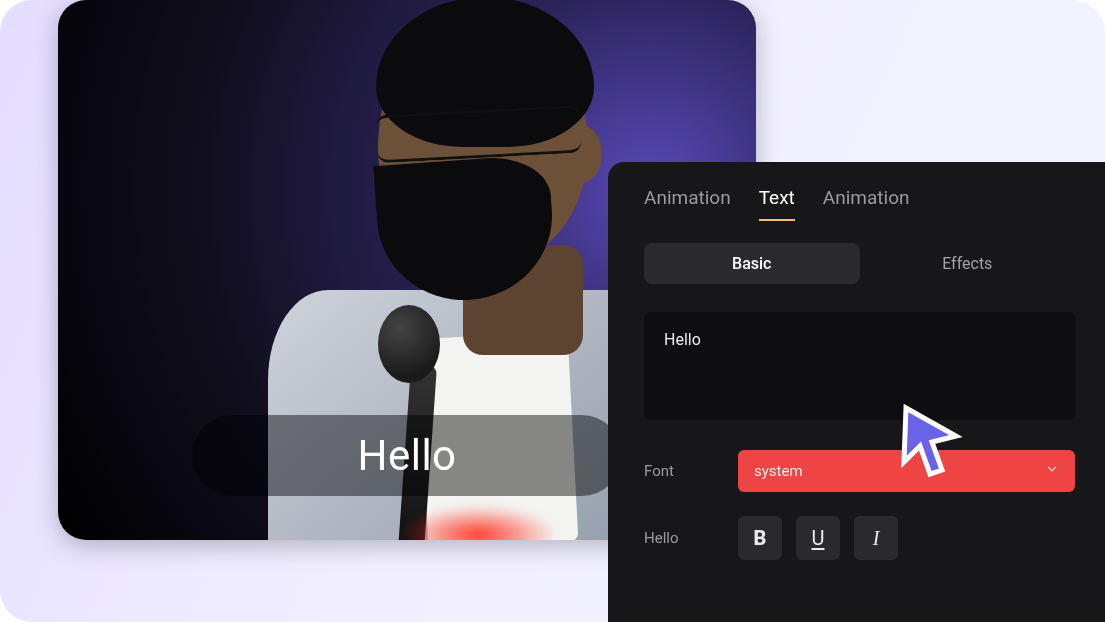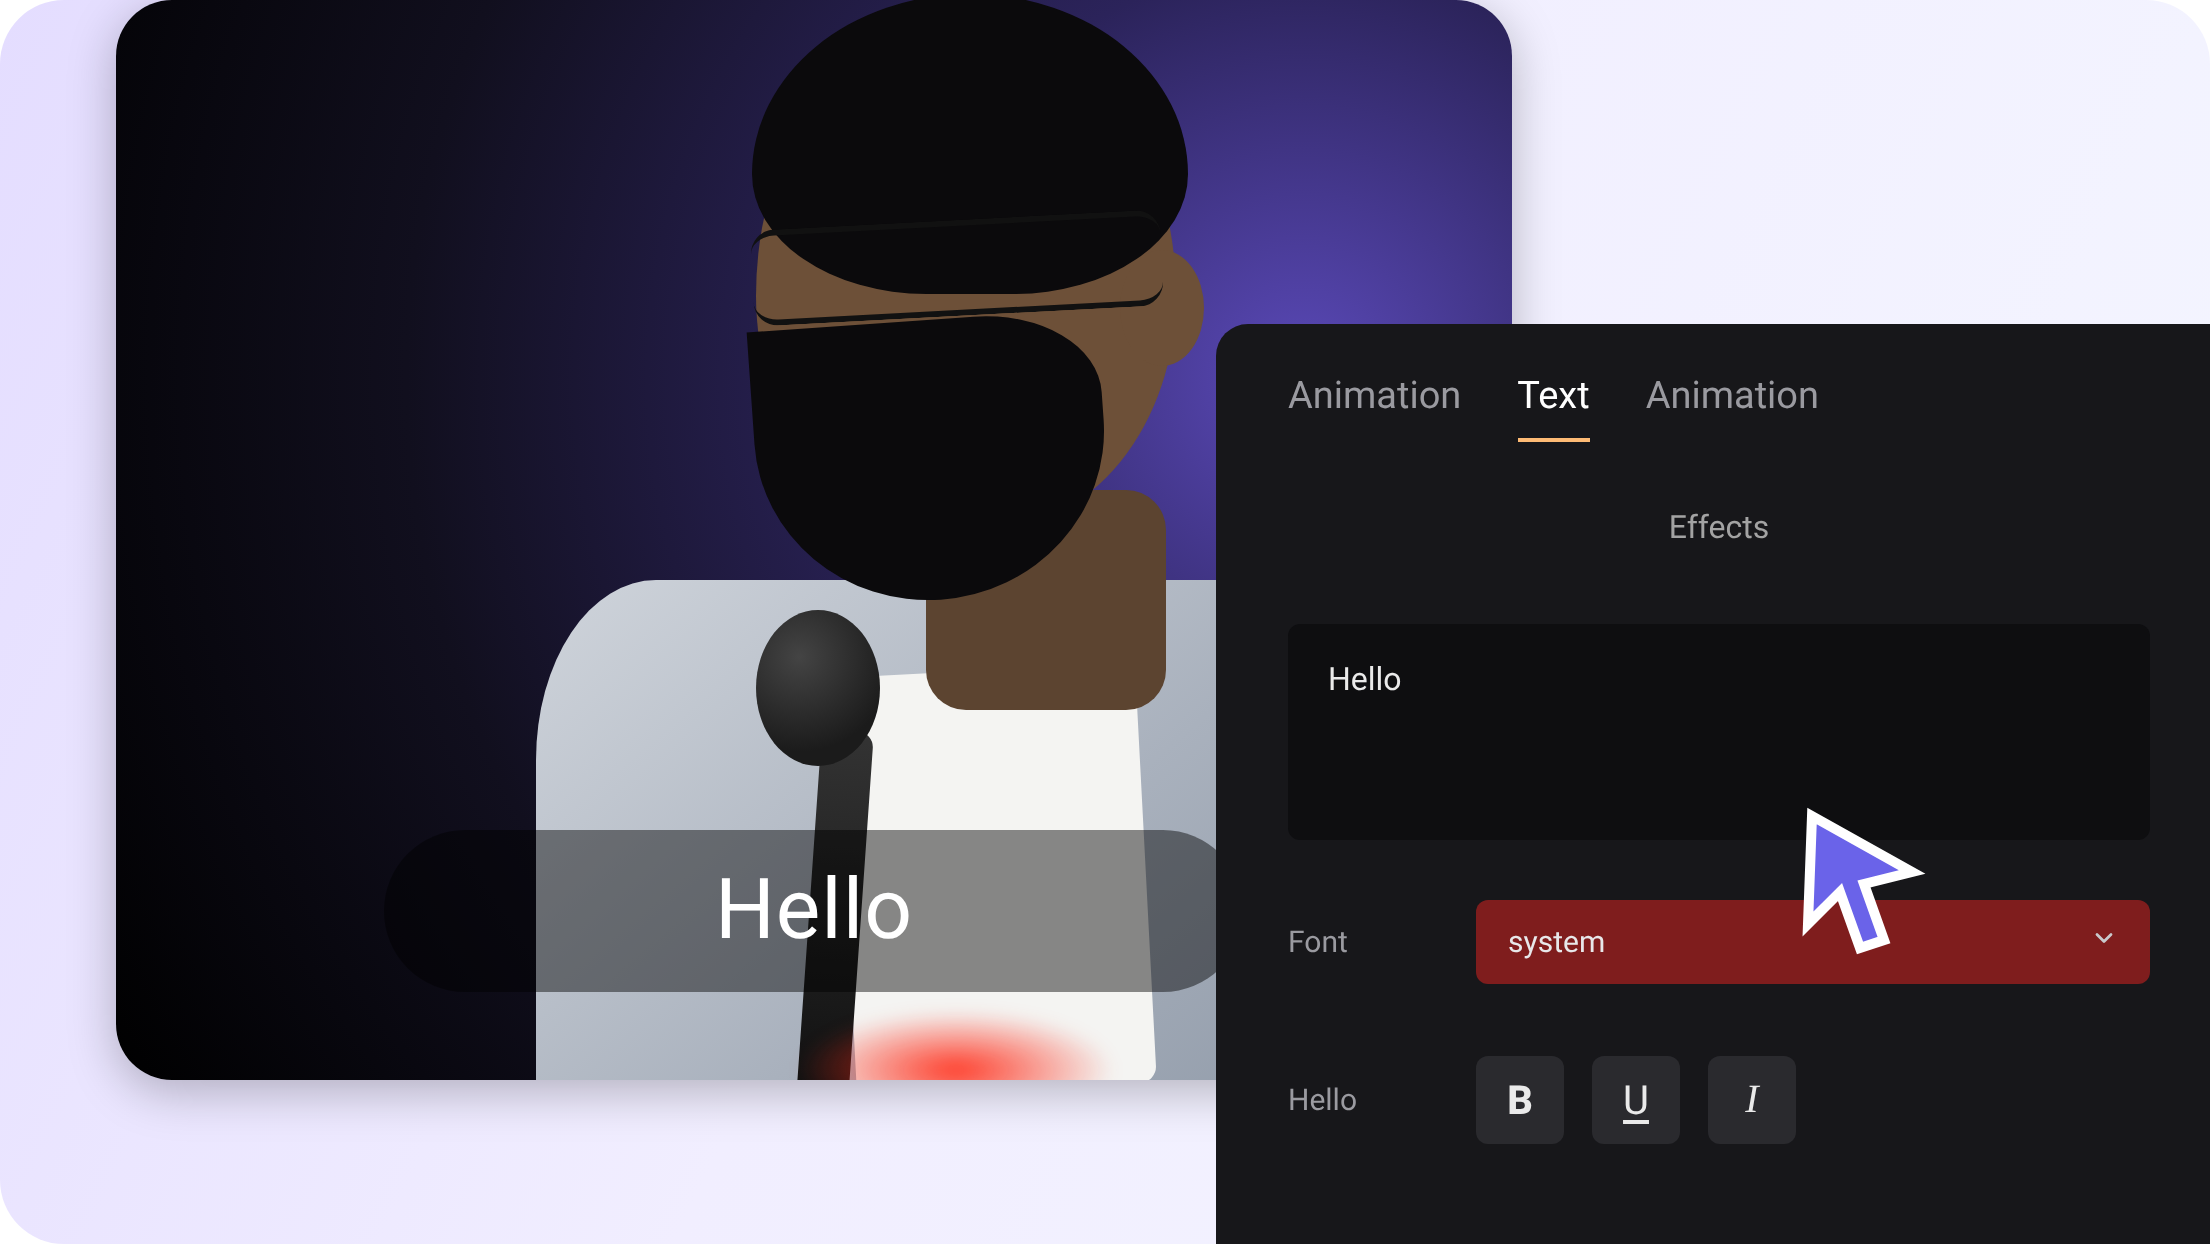--- a/index.html
+++ b/index.html
@@ -190,33 +190,33 @@
     resize: none;
     outline: none;
     font-family: inherit;
     margin-bottom: 26px;
   }
 
   .row {
     display: flex;
     align-items: center;
     gap: 30px;
-    margin-bottom: 36px;
+    margin-bottom: 24px;
   }
   .row-label {
     width: 64px;
     font-size: 15px;
     color: #9a9aa0;
   }
   .font-select {
     flex: 1;
     display: flex;
     align-items: center;
     justify-content: space-between;
-    background: #7f1d1d;
+    background: #ef4444;
     border-radius: 6px;
     padding: 12px 16px;
     cursor: pointer;
     color: #e8e8ea;
     font-size: 15px;
   }
   .chev { color: #c9c9cc; }
 
   .fmt-group { display: flex; gap: 14px; }
   .fmt-btn {
@@ -267,20 +267,21 @@
 
   <div class="panel">
 
     <div class="tabs-primary">
       <div class="tab">Animation</div>
       <div class="tab active">Text</div>
       <div class="tab">Animation</div>
     </div>
 
     <div class="tabs-secondary">
+      <div class="seg active">Basic</div>
       <div class="seg">Effects</div>
     </div>
 
     <textarea class="text-input" style="">Hello</textarea>
 
     <div class="row">
       <div class="row-label">Font</div>
       <div class="font-select">
         <span>system</span>
         <span class="chev">

